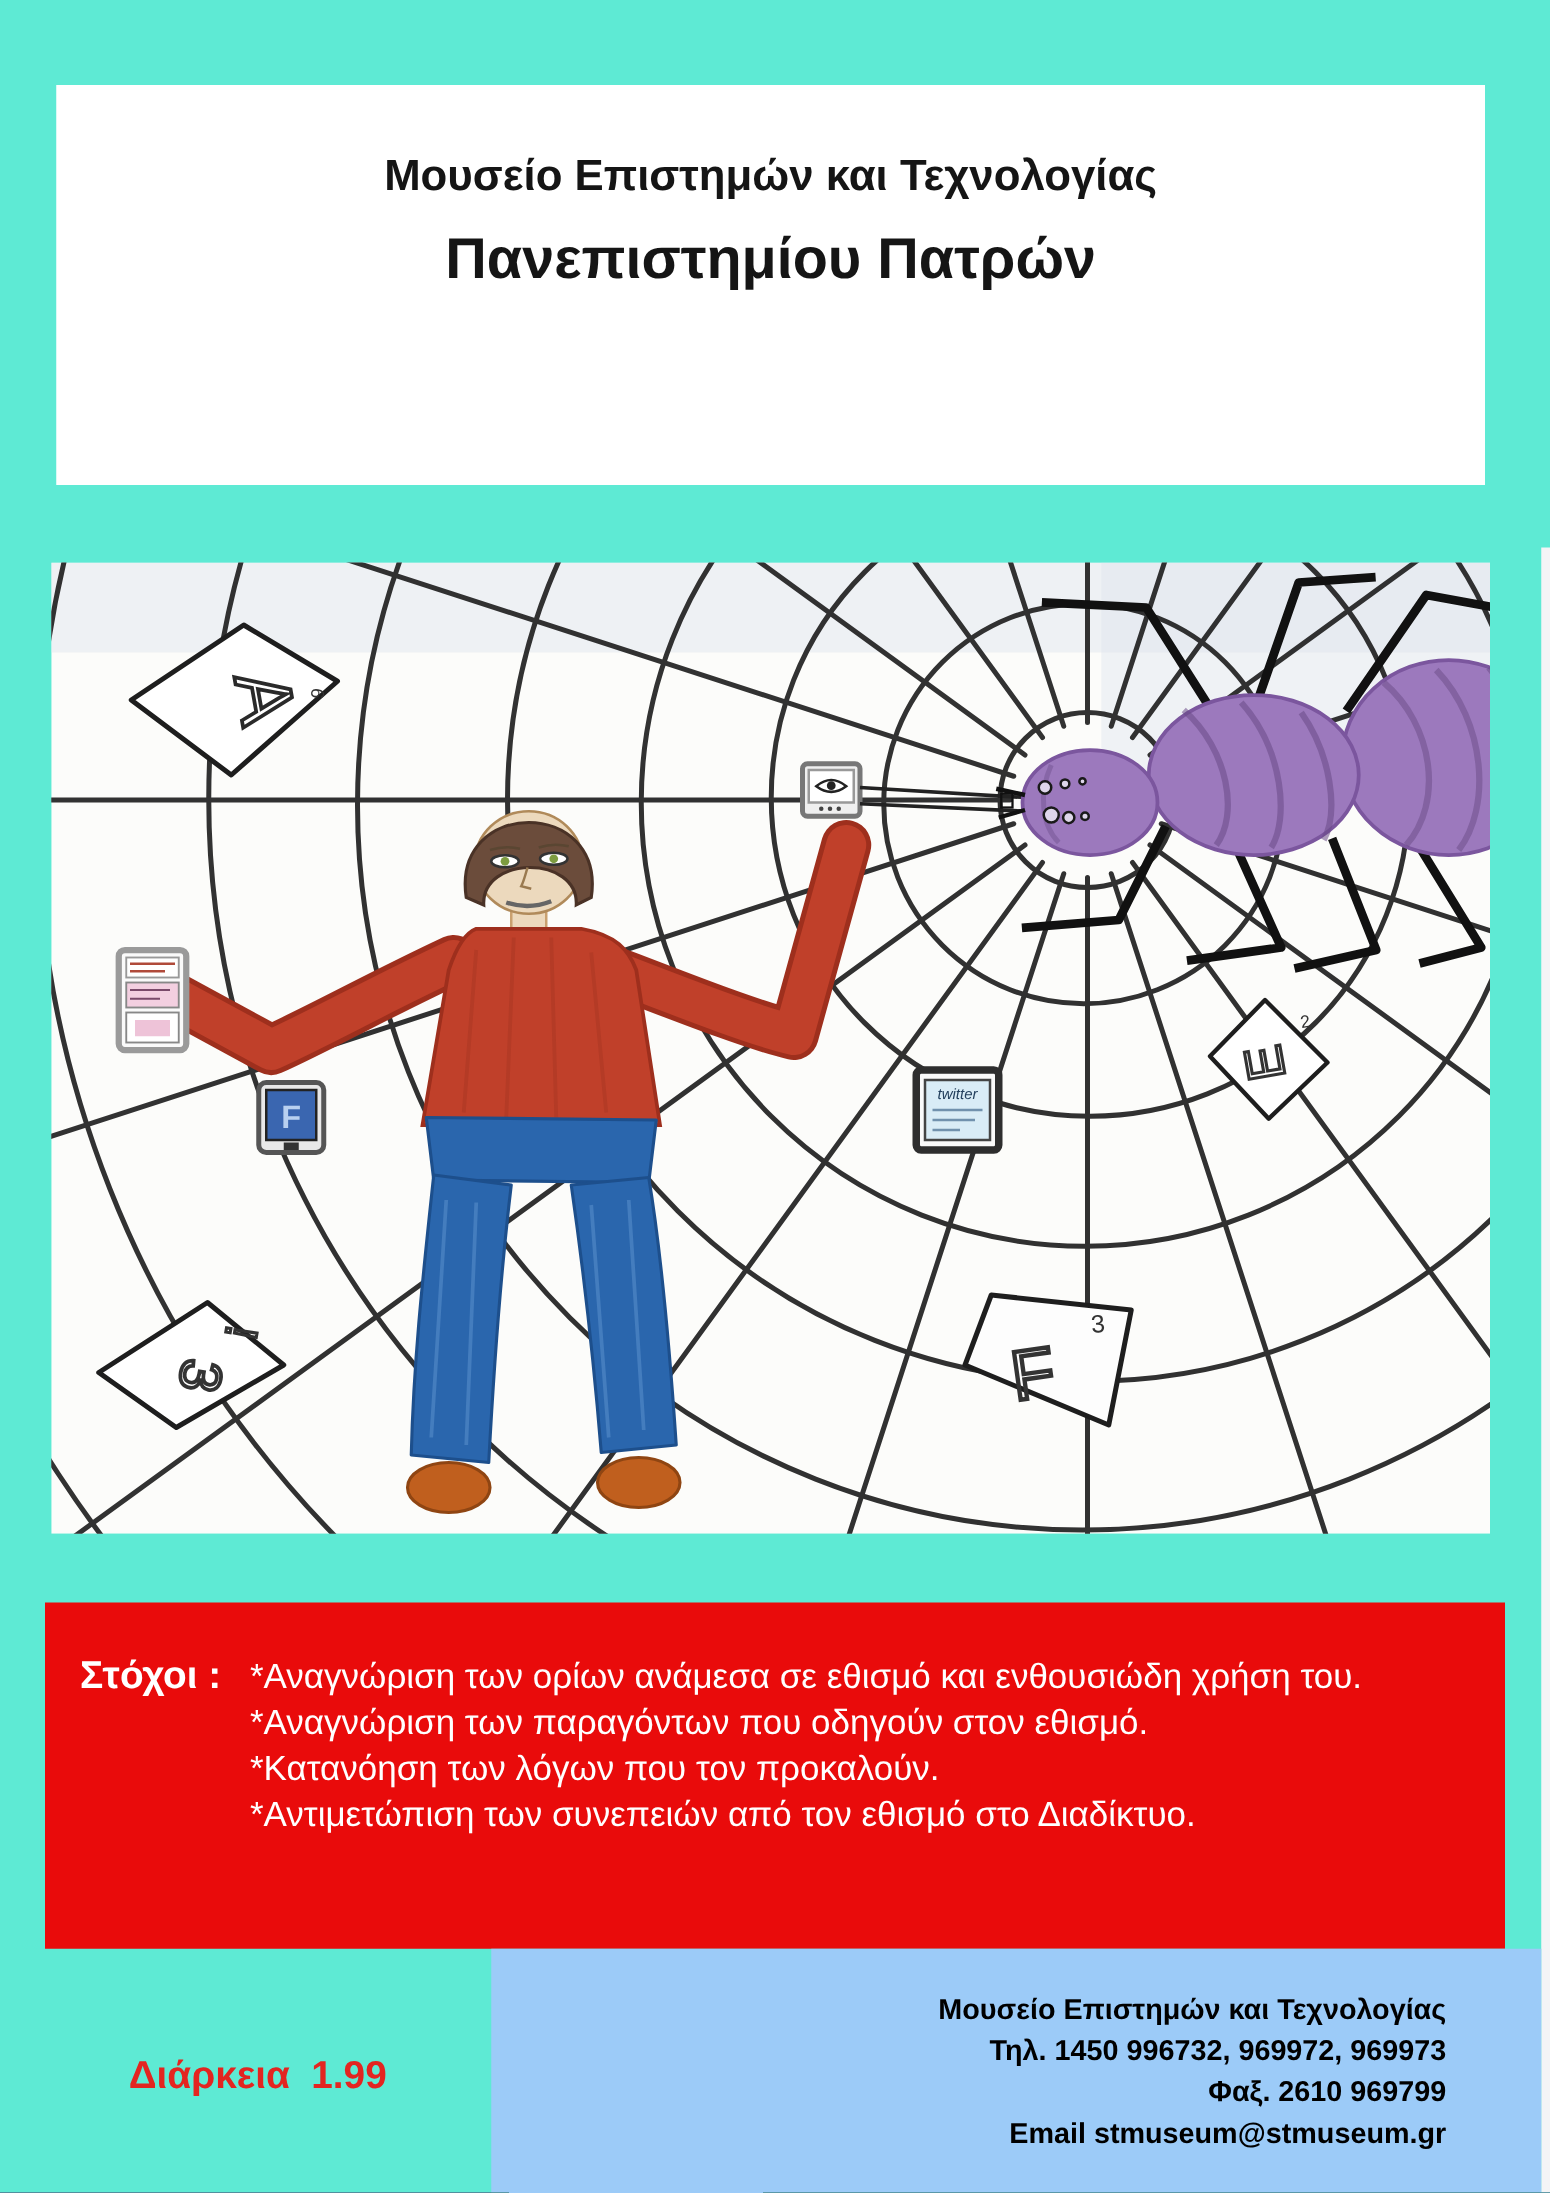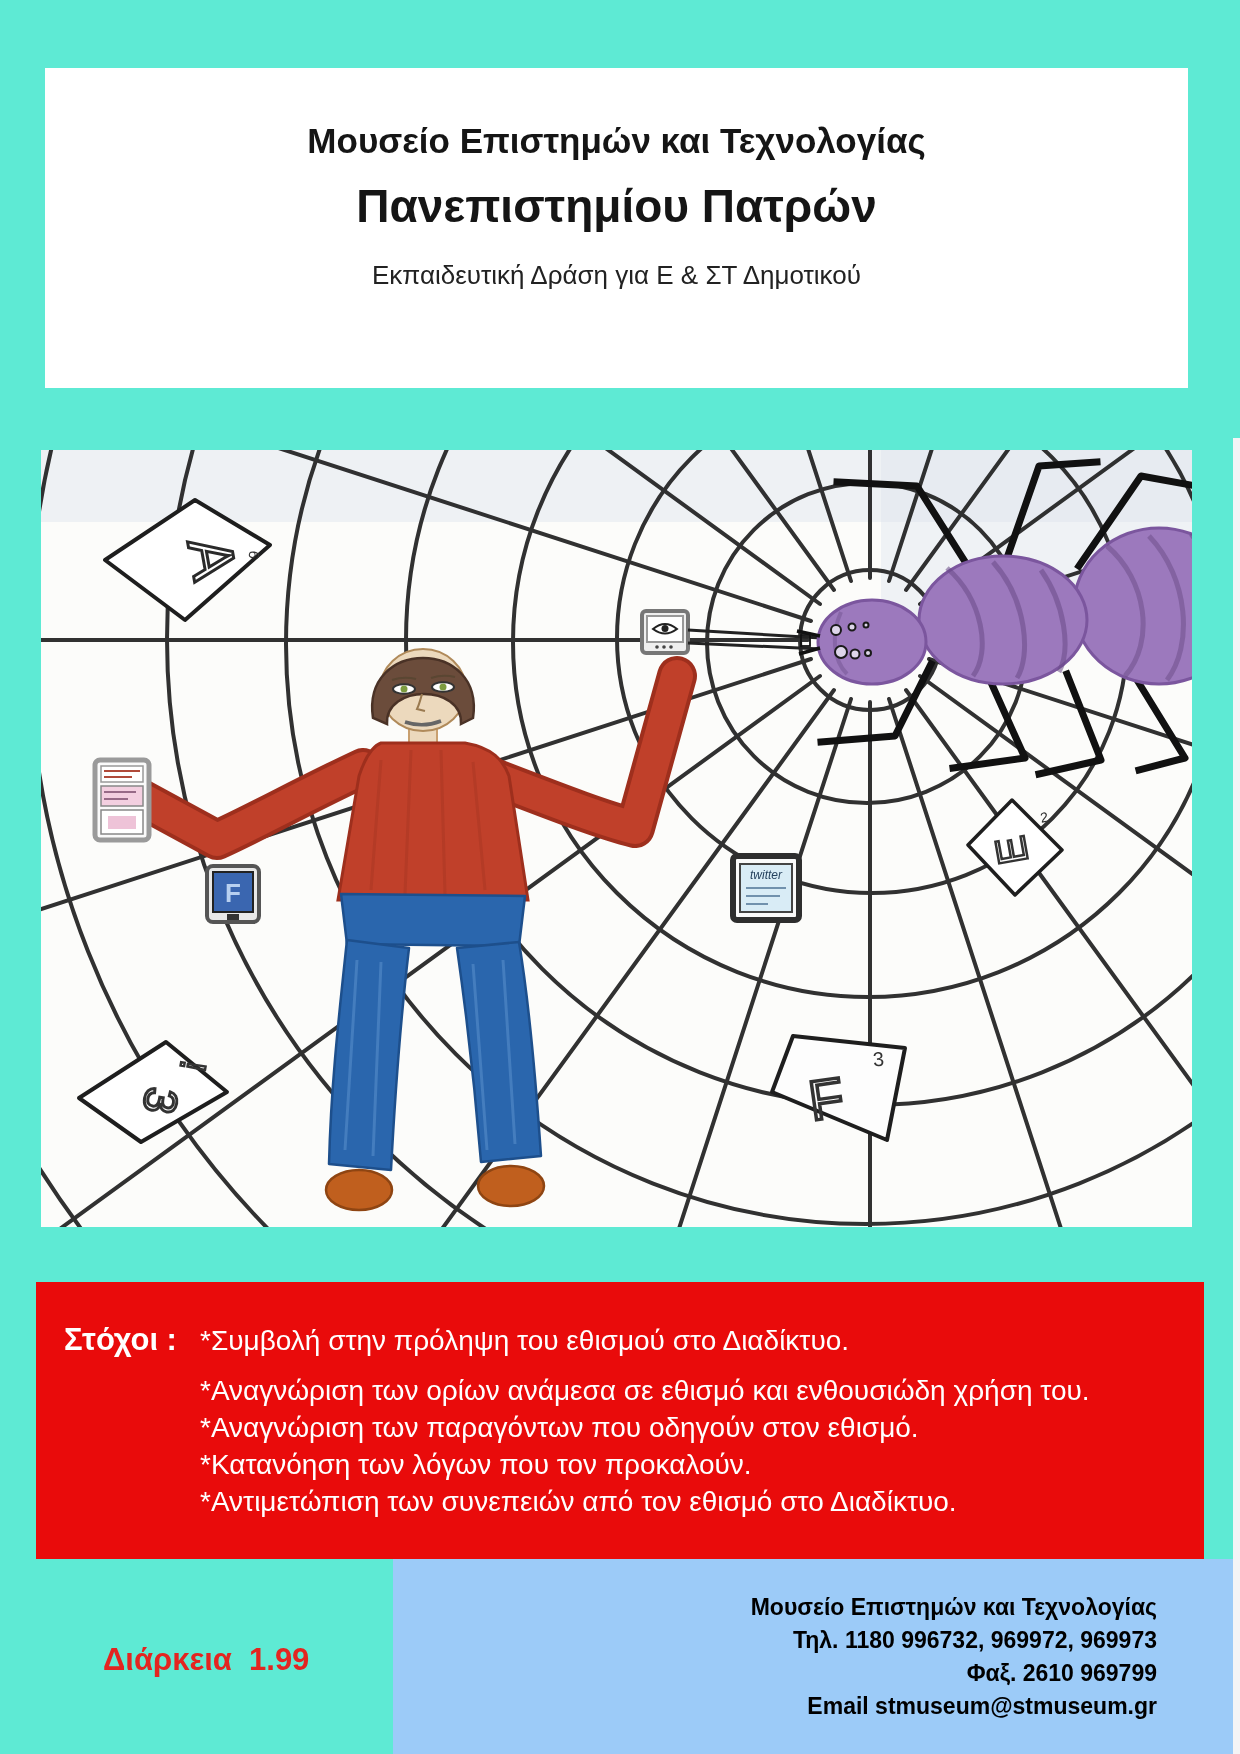--- a/index.html
+++ b/index.html
@@ -36,21 +36,20 @@
 </head>
 <body>
 
 <div class="page">
 
   <div class="right-sliver"></div>
 
   <div class="header-box">
     <div class="hline h-title">Μουσείο Επιστημών και Τεχνολογίας</div>
     <div class="hline h-title2">Πανεπιστημίου Πατρών</div>
-    <div class="hline h-sub">Εκπαιδευτική Δράση για Ε &amp; ΣΤ Δημοτικού</div>
   </div>
 
   <div class="artwork">
     <svg viewBox="0 0 1151 777" xmlns="http://www.w3.org/2000/svg">
 
       <rect x="0" y="0" width="1151" height="777" fill="#fcfcfa"></rect>
       <rect x="0" y="0" width="1151" height="72" fill="#dfe5ee" opacity="0.5"></rect>
       <rect x="840" y="0" width="311" height="190" fill="#dde3ee" opacity="0.4"></rect>
 
       <g stroke="#1c1c1c" stroke-width="4" fill="none" opacity="0.9" stroke-linecap="round">
@@ -191,30 +190,29 @@
           <path d="M779,186 L756,181 M779,198 L758,204"></path>
           <rect x="760" y="185" width="9" height="11" stroke-width="1.8"></rect>
         </g>
       </g>
     </svg>
   </div>
 
   <div class="goals-box">
     <div class="goals-label">Στόχοι :</div>
     <div class="goals-list">
-      <div class="goal-item first">*Συμβολή στην πρόληψη του εθισμού στο Διαδίκτυο.</div>
       <div class="goal-item">*Αναγνώριση των ορίων ανάμεσα σε εθισμό και ενθουσιώδη χρήση του.</div>
       <div class="goal-item">*Αναγνώριση των παραγόντων που οδηγούν στον εθισμό.</div>
       <div class="goal-item">*Κατανόηση των λόγων που τον προκαλούν.</div>
       <div class="goal-item">*Αντιμετώπιση των συνεπειών από τον εθισμό στο Διαδίκτυο.</div>
     </div>
   </div>
 
   <div class="duration">Διάρκεια  1.99</div>
 
   <div class="contact-box">
     <div>Μουσείο Επιστημών και Τεχνολογίας</div>
-    <div>Τηλ. 1180 996732, 969972, 969973</div>
+    <div>Τηλ. 1450 996732, 969972, 969973</div>
     <div>Φαξ. 2610 969799</div>
     <div>Email stmuseum@stmuseum.gr</div>
   </div>
 
 </div>
 
 </body></html>

